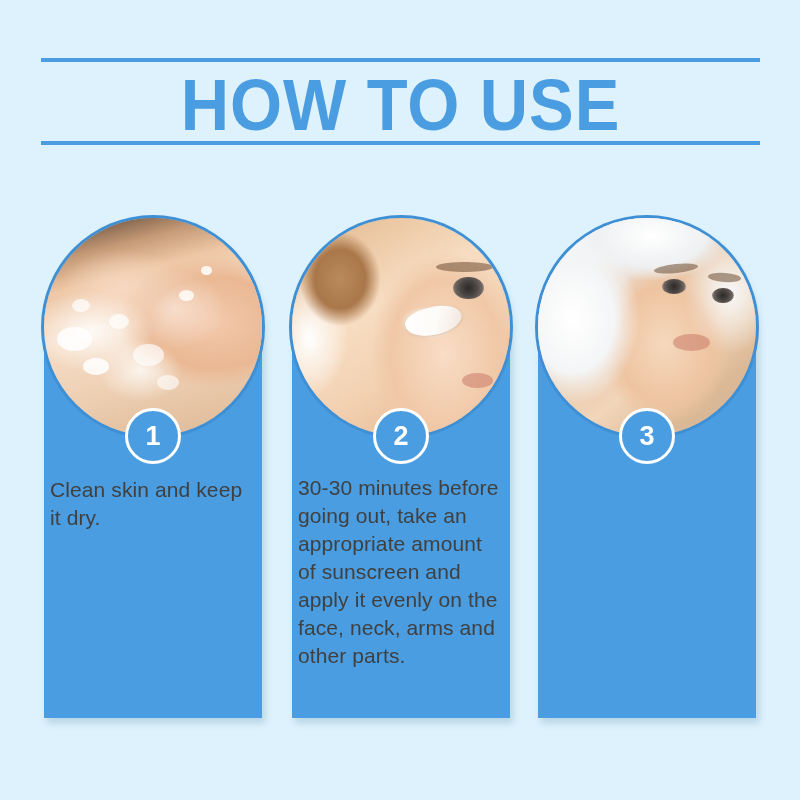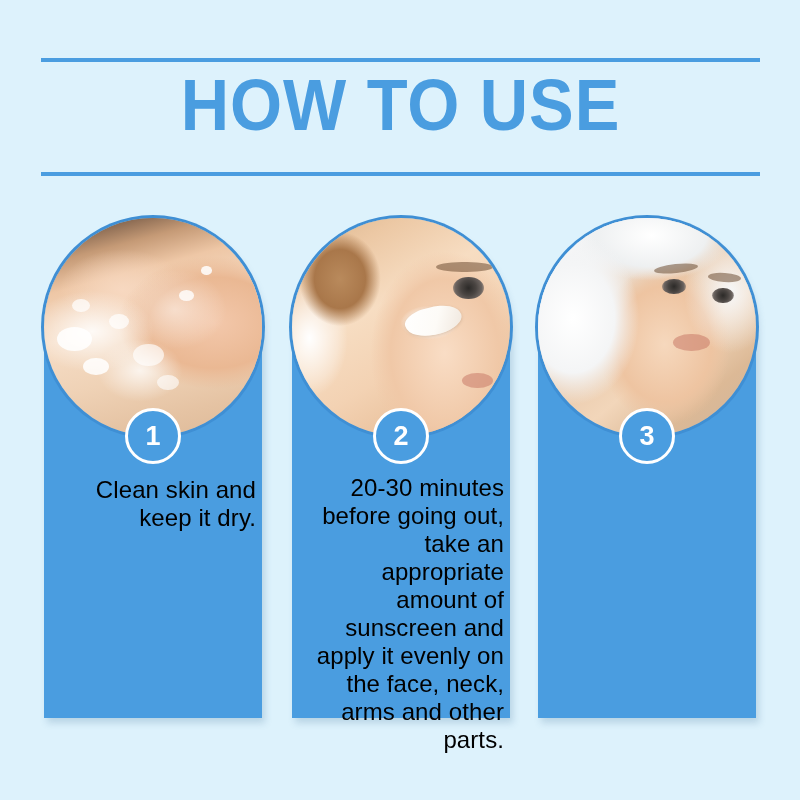--- a/index.html
+++ b/index.html
@@ -14,21 +14,21 @@
     overflow: hidden;
     position: relative;
   }
 
   
   #header {
     position: absolute;
     left: 41px;
     top: 58px;
     width: 719px;
-    height: 118px;
+    height: 87px;
   }
   .rule {
     position: absolute;
     left: 0;
     width: 100%;
     height: 4px;
     background: #4a9de0;
   }
   .rule.top  { top: 0; }
   .rule.bottom { bottom: 0; }
@@ -162,23 +162,23 @@
     line-height: 50px;
     text-align: center;
   }
 
   
   .card-text {
     position: absolute;
     left: 6px;
     right: 6px;
     top: 258px;
-    text-align: right;
-    color: #000000;
-    font-size: 24px;
+    text-align: left;
+    color: #404040;
+    font-size: 21px;
     line-height: 28px;
     font-weight: normal;
     letter-spacing: 0.1px;
   }
   .card.c2 .card-text { top: 256px; }
 </style>
 </head>
 <body>
 
 <div id="header">
@@ -209,21 +209,21 @@
   <div class="card c2">
     <div class="card-photo">
       <div class="img photo2">
         <div class="brow" style="left:66%; top:20%; width:26%; height:5%;"></div>
         <div class="eye" style="left:74%; top:27%; width:14%; height:10%;"></div>
         <div class="cream" style="left:52%; top:41%; width:26%; height:13%; transform:rotate(-16deg);"></div>
         <div class="lip" style="left:78%; top:71%; width:14%; height:7%;"></div>
       </div>
     </div>
     <div class="badge">2</div>
-    <div class="card-text">20-30 minutes before going out, take an appropriate amount of sunscreen and apply it evenly on the face, neck, arms and other parts.</div>
+    <div class="card-text">30-30 minutes before going out, take an appropriate amount of sunscreen and apply it evenly on the face, neck, arms and other parts.</div>
   </div>
 
   <div class="card c3">
     <div class="card-photo">
       <div class="img photo3">
         <div class="brow" style="left:53%; top:21%; width:20%; height:4%; transform:rotate(-6deg);"></div>
         <div class="brow" style="left:78%; top:25%; width:15%; height:4%; transform:rotate(4deg);"></div>
         <div class="eye" style="left:57%; top:28%; width:11%; height:7%;"></div>
         <div class="eye" style="left:80%; top:32%; width:10%; height:7%;"></div>
         <div class="lip" style="left:62%; top:53%; width:17%; height:8%;"></div>

